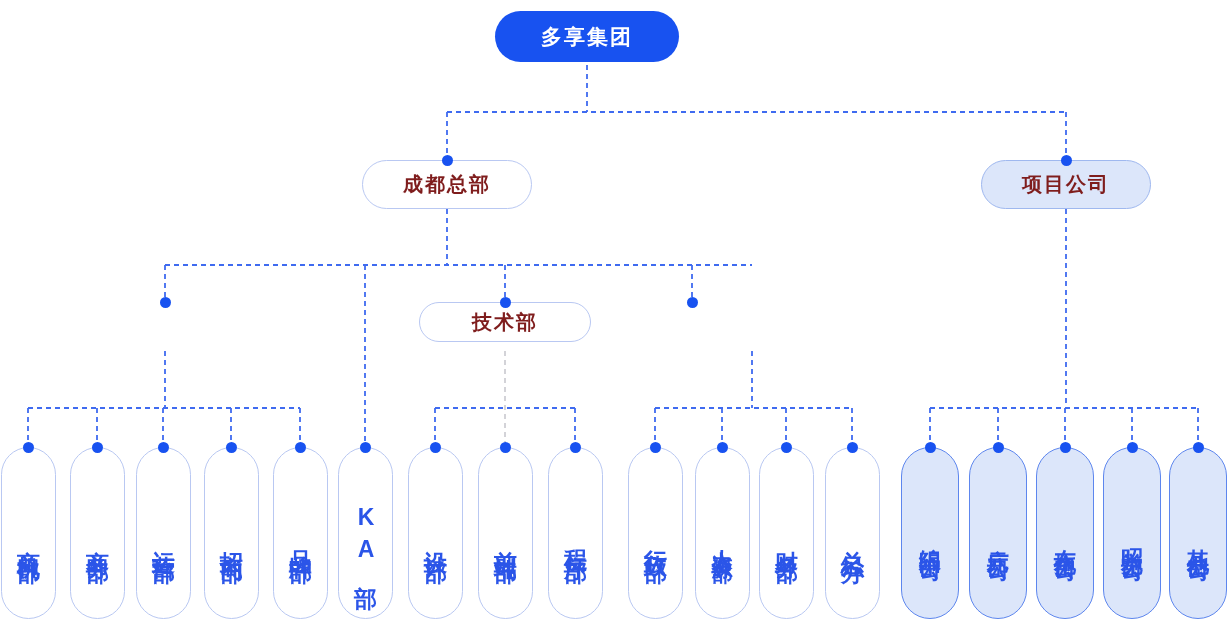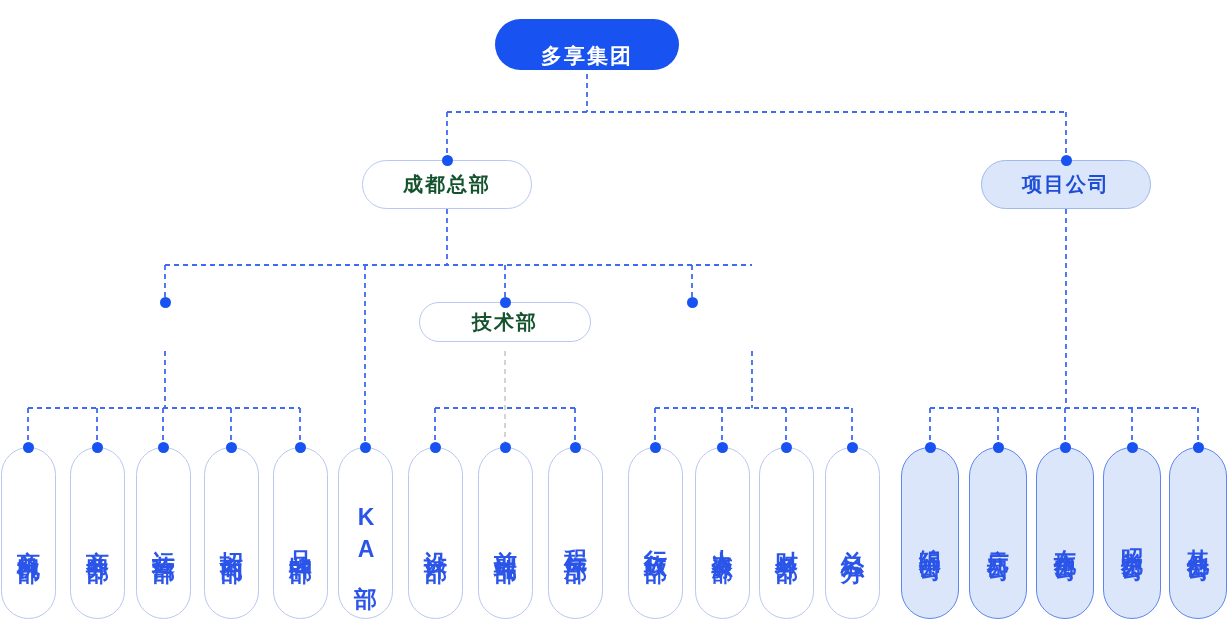--- a/index.html
+++ b/index.html
@@ -30,31 +30,31 @@
     color:#ffffff;
     border:none;
     border-radius:28px;
     font-size:21px;
     letter-spacing:2px;
   }
 
   
   .node.plain{
     background:#ffffff;
-    color:#14532d;
+    color:#7f1d1d;
     border:1.4px solid #b9c8f2;
     border-radius:26px;
     font-size:20px;
     letter-spacing:2px;
   }
 
   
   .node.filled{
     background:#dce6fa;
-    color:#1d4ed8;
+    color:#7f1d1d;
     border:1.4px solid #9fb8ef;
     border-radius:26px;
     font-size:20px;
     letter-spacing:2px;
   }
 
   
   .node.leaf{
     writing-mode:vertical-rl;
     text-orientation:upright;
@@ -137,21 +137,21 @@
       <path d="M1065,408 L1065,447"></path>
       <path d="M1132,408 L1132,447"></path>
       <path d="M1198,408 L1198,447"></path>
     </g>
 
     <g fill="none" stroke="#c9c9cf" stroke-width="1.6" stroke-dasharray="5,4">
       <path d="M505,351 L505,447"></path>
     </g>
   </svg>
 
-  <div class="node root" style="left:495px;top:19px;width:184px;height:51px;align-items:flex-end;">
+  <div class="node root" style="left:495px;top:11px;width:184px;height:51px;">
     <span>多享集团</span>
   </div>
 
   <div class="node plain" style="left:362px;top:160px;width:170px;height:49px;">
     <span>成都总部</span>
   </div>
   <div class="dot" style="left:447px;top:160px;"></div>
 
   <div class="node filled" style="left:981px;top:160px;width:170px;height:49px;">
     <span>项目公司</span>

